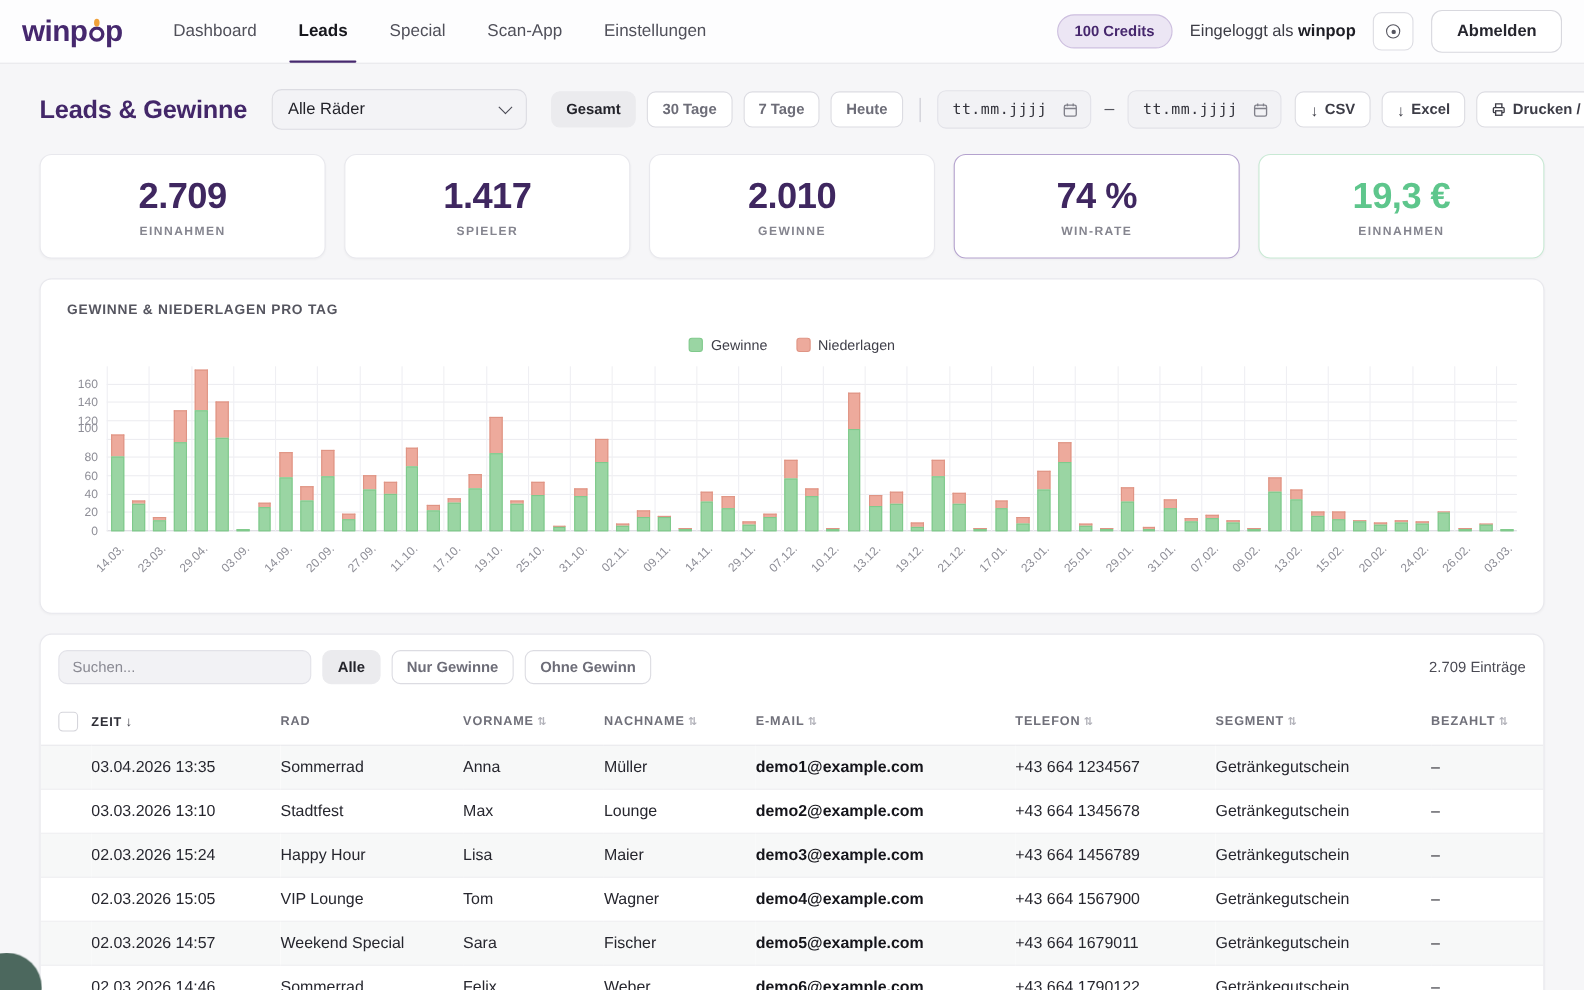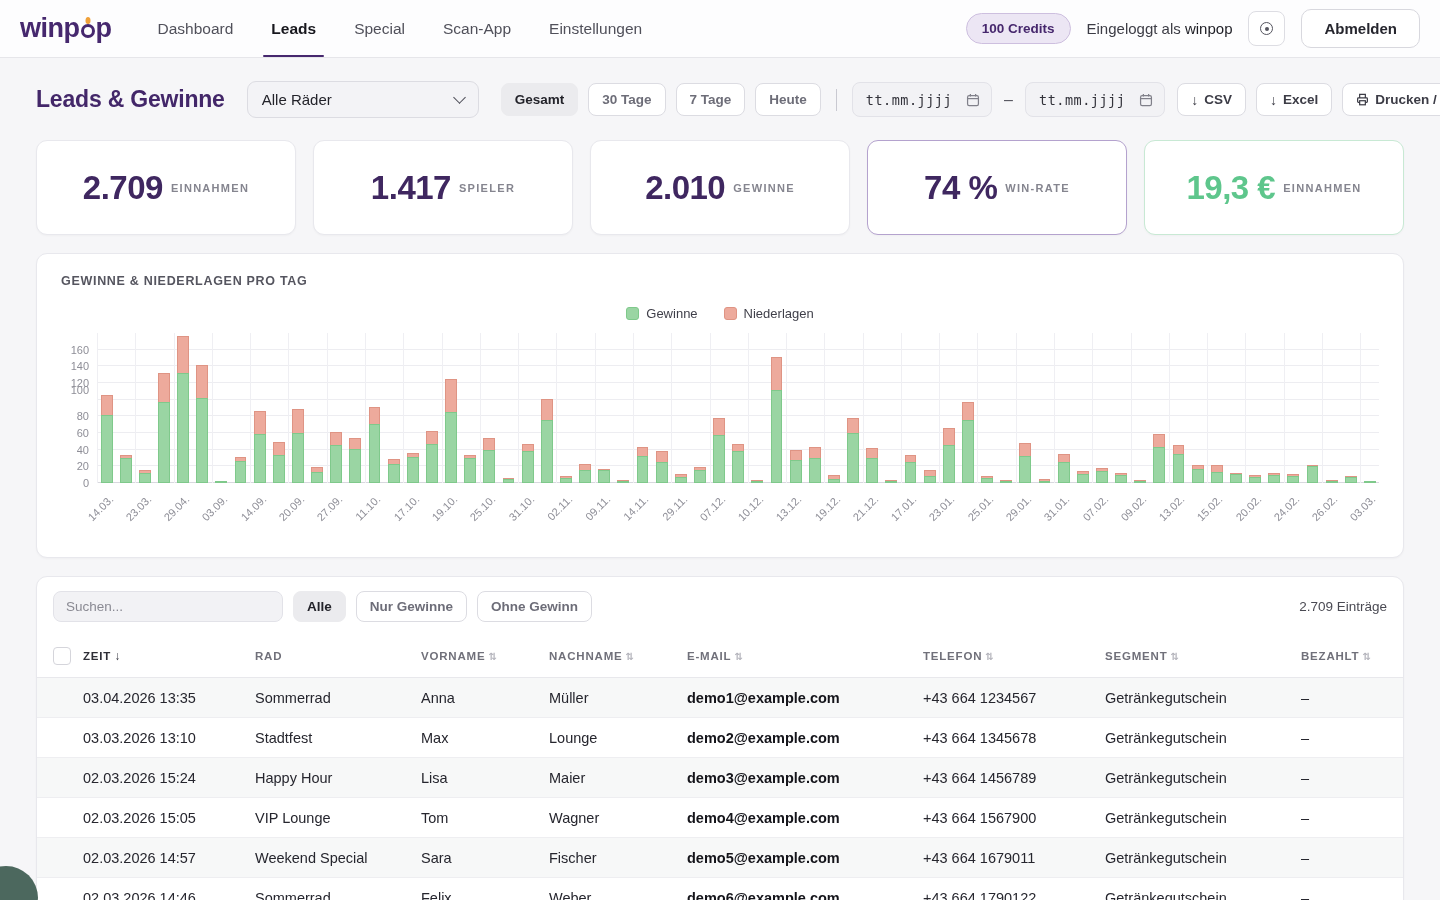--- a/index.html
+++ b/index.html
@@ -18,21 +18,21 @@
   .logo { display:flex; align-items:center; font-size:27px; font-weight:800; color:#46286e; letter-spacing:-0.5px; cursor:pointer; }
   .logo .wheel { display:inline-block; width:14px; height:14px; border:3.5px solid #46286e; border-radius:50%; position:relative; margin:4px 1px 0; }
   .logo .wheel::before { content:''; position:absolute; width:5px; height:7px; background:#f0a13a; border-radius:50% 50% 45% 45%; top:-10px; left:50%; transform:translateX(-50%); }
   nav { display:flex; gap:38px; margin-left:46px; height:100%; align-items:stretch; }
   nav a { font-size:15.5px; color:#50505a; text-decoration:none; display:flex; align-items:center; position:relative; font-weight:500; }
   nav a.active { color:#17171d; font-weight:700; }
   nav a.active::after { content:''; position:absolute; left:-8px; right:-8px; bottom:0; height:2.5px; background:#46286e; border-radius:2px; }
   .nav-right { margin-left:auto; display:flex; align-items:center; gap:16px; }
   .credits-pill { background:#ece6f4; border:1px solid #cdbfdf; color:#46276d; font-weight:700; font-size:13.5px; padding:7px 15px; border-radius:999px; white-space:nowrap; }
   .login-text { font-size:15px; color:#3c3c45; }
-  .login-text b { color:#1d1d24; font-weight:400; }
+  .login-text b { color:#1d1d24; font-weight:700; }
   .icon-btn { width:37px; height:35px; border:1px solid #dddde3; border-radius:8px; background:#fff; display:flex; align-items:center; justify-content:center; cursor:pointer; }
   .circle-dot { width:13px; height:13px; border:1.5px solid #55555f; border-radius:50%; display:flex; align-items:center; justify-content:center; }
   .circle-dot::before { content:''; width:4px; height:4px; border-radius:50%; background:#55555f; }
   .logout-btn { padding:10px 22px; border:1px solid #d8d8de; border-radius:10px; background:#fff; font-weight:700; font-size:15px; color:#26262e; cursor:pointer; font-family:inherit; }
   
   main { padding:0 36px; }
   .toolbar { display:flex; align-items:center; margin-top:23px; gap:12px; }
   h1 { font-size:23px; font-weight:800; color:#432769; margin-right:10px; letter-spacing:-0.2px; white-space:nowrap; }
   .select-box { width:232px; height:37px; background:#f3f3f6; border:1px solid #dcdce2; border-radius:9px; display:flex; align-items:center; justify-content:space-between; padding:0 14px; font-size:15px; color:#23232a; margin-right:10px; cursor:pointer; flex-shrink:0; }
   .chev { width:9px; height:9px; border-right:1.8px solid #4a4a55; border-bottom:1.8px solid #4a4a55; transform:rotate(45deg); margin-top:-5px; }
@@ -40,21 +40,21 @@
   .btn.seg-active { background:#ebebee; border-color:#ebebee; color:#23232a; }
   .vsep { width:1px; height:22px; background:#c9c9d1; margin:0 3px; flex-shrink:0; }
   .date-input { height:35px; background:#f2f2f5; border:1px solid #e2e2e8; border-radius:8px; display:flex; align-items:center; gap:14px; padding:0 11px 0 13px; font-family:"DejaVu Sans Mono","Liberation Mono",monospace; font-size:13.5px; color:#33333b; letter-spacing:0.5px; cursor:text; }
   .date-dash { color:#55555e; }
   .export-group { margin-left:auto; display:flex; gap:10px; }
   .export-group .btn { color:#3c3c46; }
   .dl-arrow { font-weight:700; font-size:14px; }
   
   .card { background:#fff; border:1px solid #e8e8ed; border-radius:11px; box-shadow:0 1px 2px rgba(20,20,40,.03); }
   .stats { display:grid; grid-template-columns:repeat(5,1fr); gap:17px; margin-top:22px; }
-  .stat-card { height:95px; display:flex; flex-direction:row; align-items:center; justify-content:center; gap:8px; }
+  .stat-card { height:95px; display:flex; flex-direction:column; align-items:center; justify-content:center; gap:8px; }
   .stat-card.purple-outline { border:1.5px solid #b4a2ce; }
   .stat-card.green { border:1.5px solid #c8e9d4; }
   .stat-value { font-size:33px; font-weight:800; color:#3f2760; letter-spacing:-0.5px; }
   .stat-card.green .stat-value { color:#5ec68c; }
   .stat-label { font-size:11px; font-weight:700; color:#85858f; letter-spacing:1.3px; }
   
   .chart-card { margin-top:18px; padding:20px 24px 14px; }
   .chart-title { font-size:12.5px; font-weight:700; color:#55555f; letter-spacing:0.7px; }
   .legend { display:flex; justify-content:center; align-items:center; gap:26px; margin:18px 0 12px; font-size:13px; color:#3f3f49; }
   .legend-item { display:flex; align-items:center; cursor:pointer; }

